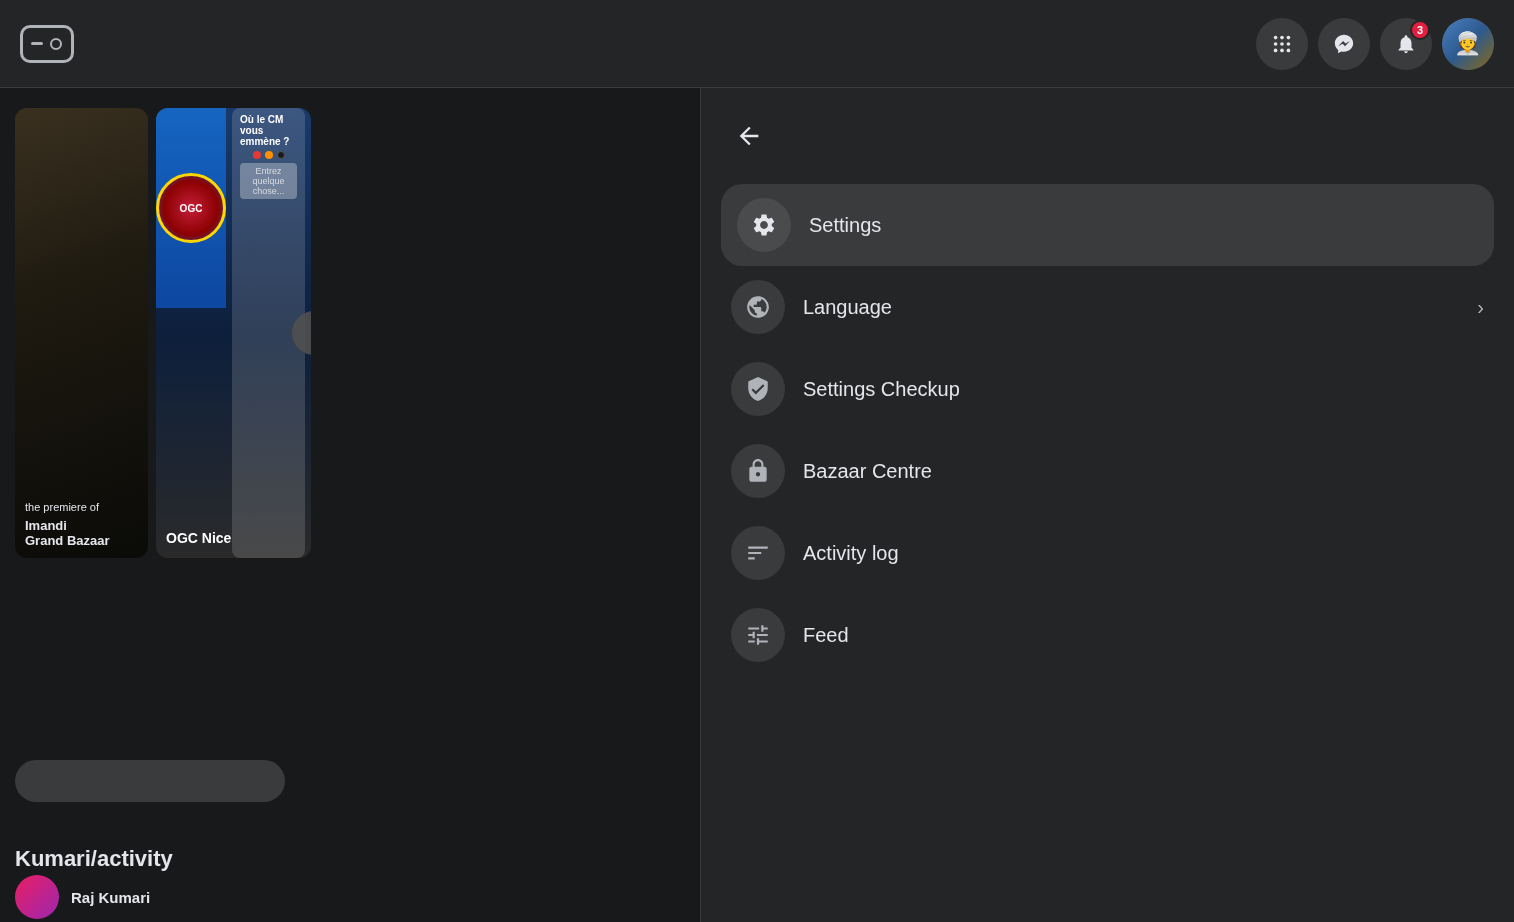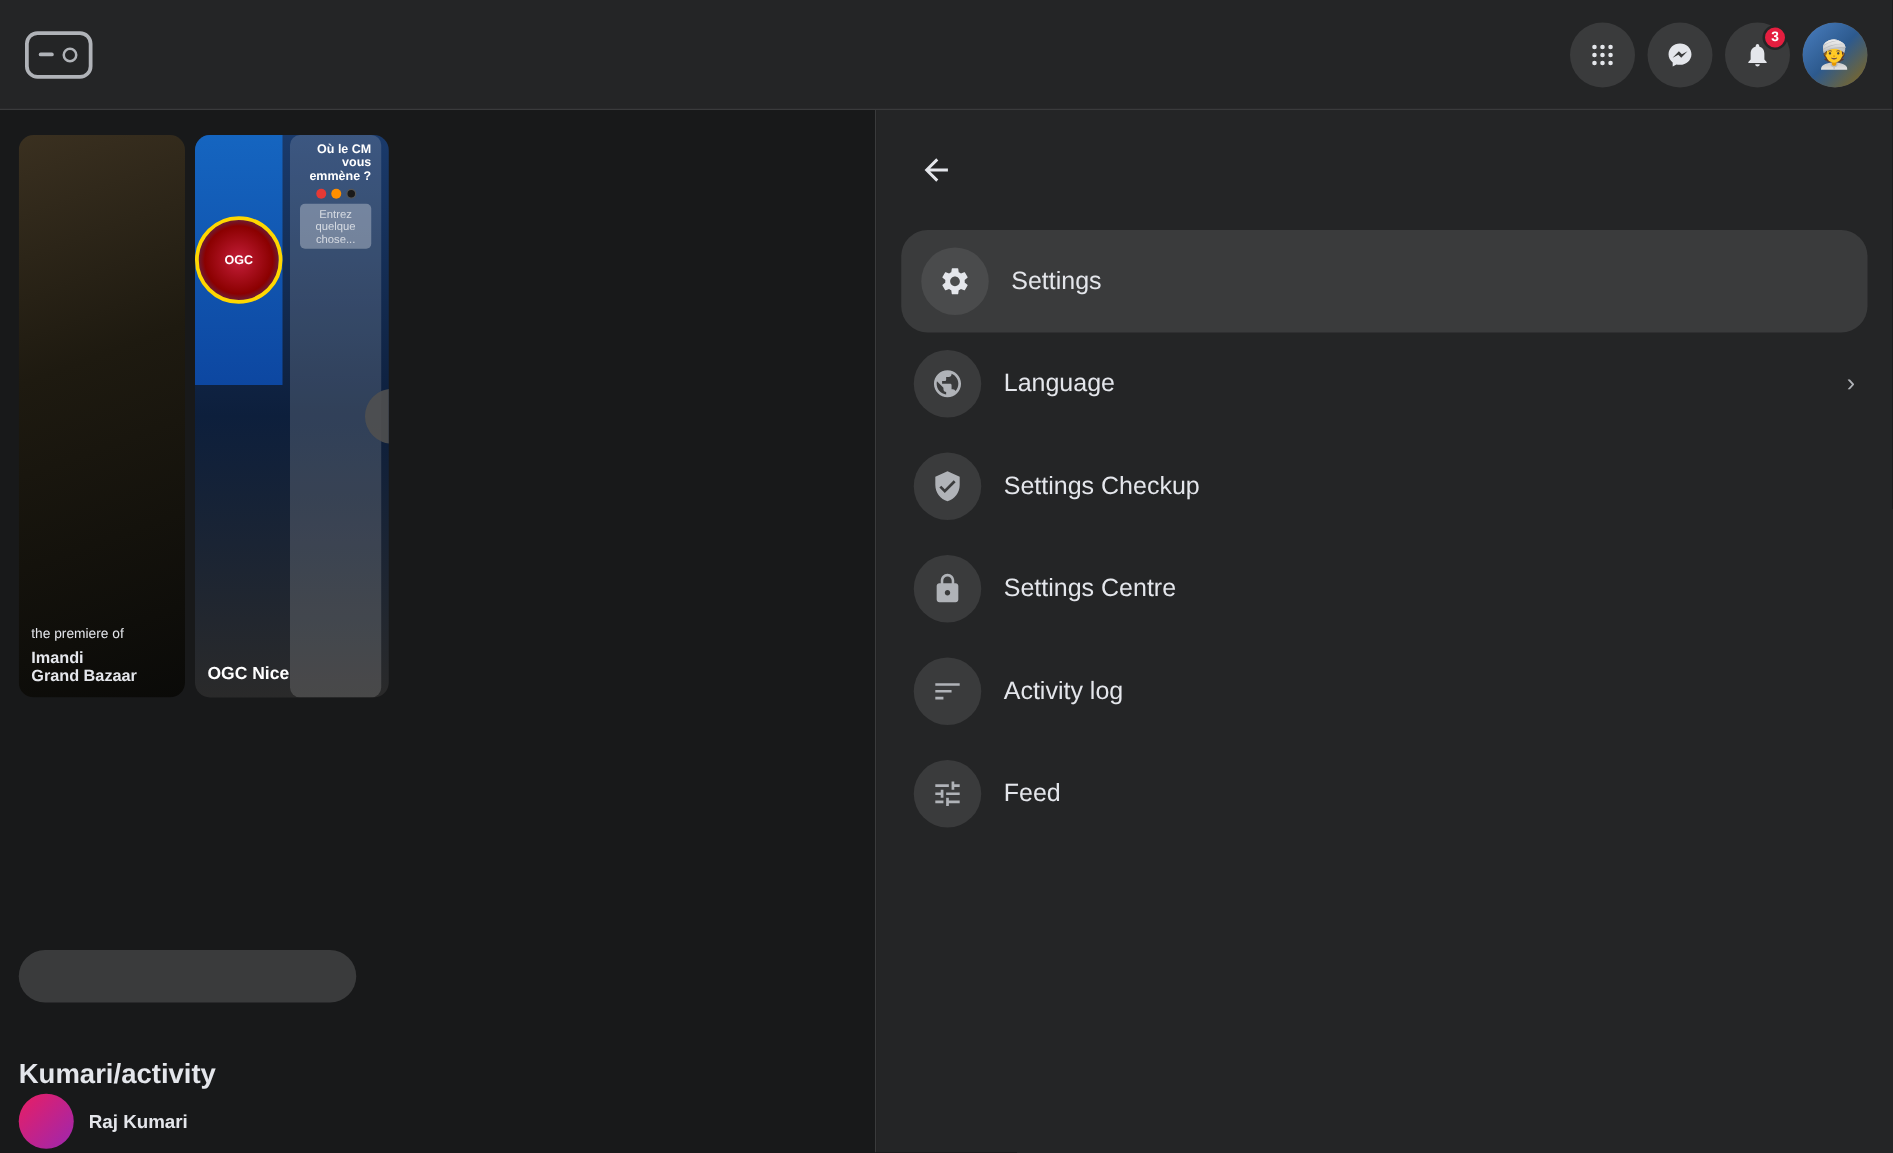--- a/index.html
+++ b/index.html
@@ -209,21 +209,21 @@
     .ogc-poll-overlay {
       background: rgba(255,255,255,0.15);
       padding: 6px 8px;
       margin: 0 6px;
       border-radius: 8px;
     }
     .ogc-poll-question {
       color: white;
       font-size: 10px;
       font-weight: bold;
-      text-align: right;
+      text-align: left;
     }
     .ogc-poll-input {
       background: rgba(255,255,255,0.3);
       border-radius: 4px;
       padding: 3px 6px;
       color: rgba(255,255,255,0.7);
       font-size: 9px;
       margin-top: 4px;
       text-align: center;
     }
@@ -534,21 +534,21 @@
         </div>
         <span class="menu-item-label">Settings Checkup</span>
       </div>
 
       <div class="menu-item">
         <div class="menu-icon-circle">
           <svg width="26" height="26" viewBox="0 0 24 24" fill="#b0b3b8">
               <path d="M18 8h-1V6c0-2.76-2.24-5-5-5S7 3.24 7 6v2H6c-1.1 0-2 .9-2 2v10c0 1.1.9 2 2 2h12c1.1 0 2-.9 2-2V10c0-1.1-.9-2-2-2zm-6 9c-1.1 0-2-.9-2-2s.9-2 2-2 2 .9 2 2-.9 2-2 2zm3.1-9H8.9V6c0-1.71 1.39-3.1 3.1-3.1 1.71 0 3.1 1.39 3.1 3.1v2z"></path>
             </svg>
         </div>
-        <span class="menu-item-label">Settings Centre</span>
+        <span class="menu-item-label">Bazaar Centre</span>
       </div>
 
       <div class="menu-item">
         <div class="menu-icon-circle">
           <svg width="26" height="26" viewBox="0 0 24 24" fill="#b0b3b8">
               <path d="M3 18h6v-2H3v2zM3 6v2h18V6H3zm0 7h12v-2H3v2z"></path>
             </svg>
         </div>
         <span class="menu-item-label">Activity log</span>
       </div>

